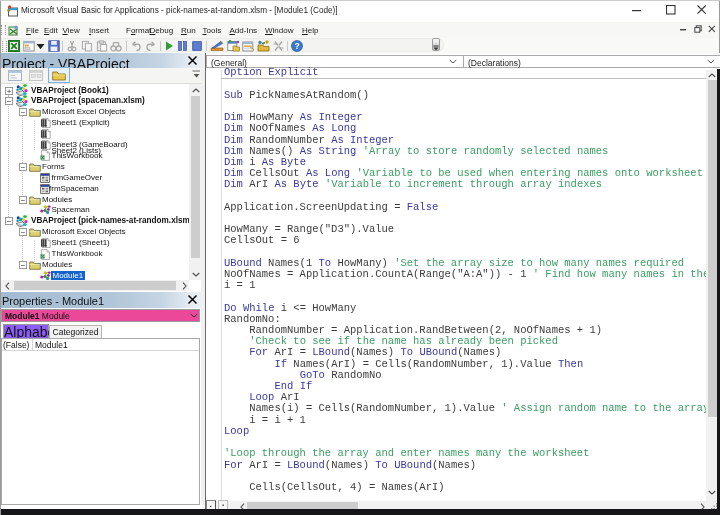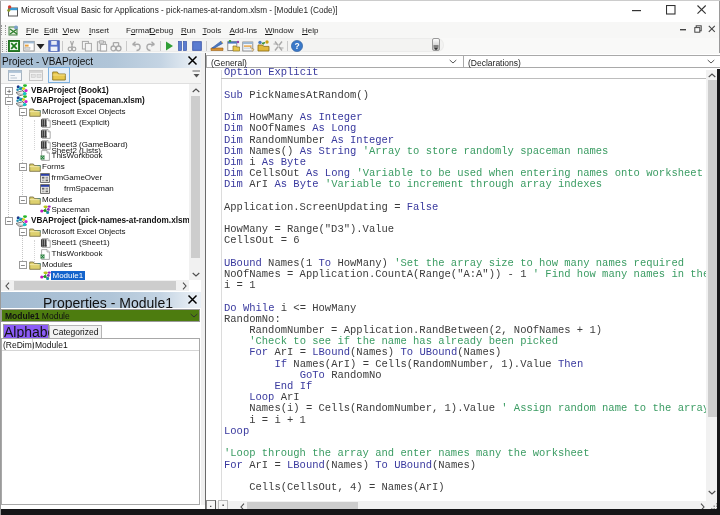--- a/index.html
+++ b/index.html
@@ -9,33 +9,33 @@
 #title-txt{left:21px;top:6px;font-size:8.2px;color:#242424;}
 #menubar{left:0;top:22px;width:720px;height:16px;background:#f7f7f6;}
 .menu-item{top:25.5px;font-size:8px;color:#1b1b1b;}
 .u{text-decoration:underline;text-underline-offset:1px;}
 #toolbar{left:0;top:38px;width:720px;height:16px;background:#f9f9f8;}
 #tb-raised{left:0;top:37.5px;width:444px;height:14.5px;background:#f3f3f2;border-radius:0 7px 7px 0;box-shadow:inset 0 0 0 1px #ececeb;}
 .sep{position:absolute;top:41px;width:1px;height:10px;background:#c9c9c9;}
 .grip{width:3px;border-left:1px dotted #9a9a9a;border-right:1px dotted #9a9a9a;}
 
 #proj-hdr{left:0;top:53px;width:201px;height:15px;background:linear-gradient(to right,#a3bbd1 0%,#b0c5d8 55%,#c4d4e3 80%,#e9eff5 97%);}
-#proj-hdr span{position:absolute;left:2px;top:2.5px;font-size:10px;color:#111;}
+#proj-hdr span{position:absolute;left:2px;top:2.5px;font-size:14px;color:#111;}
 #prop-hdr{left:0;top:292px;width:201px;height:16px;background:linear-gradient(to right,#a3bbd1 0%,#b0c5d8 55%,#c4d4e3 80%,#e9eff5 97%);}
-#prop-hdr span{position:absolute;left:2px;top:3px;font-size:14px;color:#111;margin-left:41px;}
+#prop-hdr span{position:absolute;left:2px;top:3px;font-size:11px;color:#111;}
 #proj-tb{left:0;top:68px;width:201px;height:16px;background:#f5f5f4;border-bottom:1px solid #dfdfdf;box-sizing:border-box;}
 #tree{left:0;top:84px;width:189px;height:196px;background:#fff;overflow:hidden;}
 .trow{position:absolute;height:11px;font-size:8px;color:#111;white-space:nowrap;}
 .trow b{font-weight:bold;font-size:8.2px;}
 .pm{position:absolute;width:8px;height:8px;border:1px solid #9a9a9a;background:#fff;font-size:8px;line-height:7px;text-align:center;color:#333;box-sizing:border-box;}
 
 .sb-track{background:#f1f1f1;}
 .sb-thumb{background:#cdcdcd;}
 
-#prop-combo{left:1px;top:309px;width:199px;height:13px;background:#4d7c0f;border:1px solid #9a9a9a;box-sizing:border-box;}
+#prop-combo{left:1px;top:309px;width:199px;height:13px;background:#ec4899;border:1px solid #9a9a9a;box-sizing:border-box;}
 #prop-combo span{position:absolute;left:3px;top:1px;font-size:8.5px;color:#111;}
 #tab-alpha{left:3px;top:324px;width:46px;height:14px;background:#8b5cf6;border:1px solid #9a9a9a;border-bottom:none;font-size:14px;color:#111;text-align:center;line-height:14px;box-sizing:border-box;}
 #tab-cat{left:49px;top:325px;width:53px;height:13px;background:#f2f2f2;border:1px solid #b5b5b5;border-bottom:none;font-size:8.5px;color:#111;text-align:center;line-height:13px;box-sizing:border-box;}
 #prop-grid{left:1px;top:338px;width:199px;height:167px;background:#fff;border:1px solid #a8a8a8;box-sizing:border-box;}
 
 #splitter{left:201px;top:53px;width:4px;height:452px;background:#f0f0f0;}
 .combo{position:absolute;top:55px;height:13px;background:#fff;border:1px solid #a9a9a9;box-sizing:border-box;}
 .combo span{position:absolute;left:4px;top:1.5px;font-size:8.5px;color:#1a1a1a;}
 #marginbar{left:206px;top:70px;width:15px;height:431px;background:#fff;border-right:1px solid #dcdcdc;}
 #sepline{left:221px;top:78px;width:485px;height:1px;background:#bdbdbd;}
@@ -318,21 +318,21 @@
       </svg></div>
 <div class="trow" style="left:51.5px;top:88.7px">frmGameOver</div>
 <div style="position:absolute;left:39.5px;top:99.6px;line-height:0"><svg width="10" height="10" viewBox="0 0 10 10">
         <rect x="0.6" y="0.6" width="8.8" height="8.8" fill="#e8e8e4" stroke="#555" stroke-width="0.8"></rect>
         <rect x="1" y="1" width="8" height="1.8" fill="#2a3fa8"></rect>
         <rect x="2" y="3.8" width="2.4" height="1.8" fill="#666"></rect>
         <rect x="5.6" y="3.8" width="2.4" height="1.8" fill="#999"></rect>
         <rect x="2" y="6.6" width="2.4" height="1.6" fill="#aaa"></rect>
         <rect x="5.6" y="6.6" width="2.4" height="1.6" fill="#666"></rect>
       </svg></div>
-<div class="trow" style="left:64px;top:99.6px">frmSpaceman</div>
+<div class="trow" style="left:49px;top:99.6px">frmSpaceman</div>
 <div class="pm" style="left:19px;top:111.5px">−</div>
 <div style="position:absolute;left:28.5px;top:110.5px;line-height:0"><svg width="12" height="10" viewBox="0 0 12 10">
         <path d="M0.7 2.5 L0.7 9.3 L11.3 9.3 L11.3 3.6 L5.4 3.6 L4.4 2 L0.7 2 Z" fill="#ddd06e" stroke="#6e653a" stroke-width="0.8"></path>
         <path d="M0.7 4.6 L11.3 4.6" stroke="#eee4a0" stroke-width="1.2"></path>
         <path d="M8.5 3.6 L11.3 3.6 L11.3 5.5" stroke="#4a8a8a" stroke-width="0.8" fill="none"></path>
       </svg></div>
 <div class="trow" style="left:42px;top:110.5px">Modules</div>
 <div style="position:absolute;left:39.5px;top:121.4px;line-height:0"><svg width="12" height="10" viewBox="0 0 12 10">
         <ellipse cx="5.6" cy="1.8" rx="2.2" ry="1.4" fill="#b8c818"></ellipse>
         <ellipse cx="9.2" cy="1.6" rx="1.5" ry="1.2" fill="#a020c0"></ellipse>
@@ -426,21 +426,21 @@
 <div class="abs" id="prop-combo">
     <span><b>Module1</b> Module</span>
   </div>
 <svg class="abs chev" style="left:190px;top:313px" width="8" height="5">
     <path d="M0.7 1 L4 4 L7.3 1" stroke="#333" stroke-width="1" fill="none"></path>
   </svg>
 <div class="abs" id="tab-alpha">Alphabetic</div>
 <div class="abs" id="tab-cat">Categorized</div>
 <div class="abs" id="prop-grid"></div>
 <div class="abs" style="left:2px;top:339.5px;width:197px;height:11px;font-size:8.5px;color:#111">
-  <span style="position:absolute;left:1px">(ReDim)</span>
+  <span style="position:absolute;left:1px">(False)</span>
     <span style="position:absolute;left:33px">Module1</span>
 </div>
 <div class="abs" style="left:32px;top:339px;width:1px;height:11px;background:#d5d5d5"></div>
 <div class="abs" style="left:2px;top:350px;width:197px;height:1px;background:#d5d5d5"></div>
 
 <div class="abs" id="splitter"></div>
 <div class="abs" style="left:205px;top:53px;width:1px;height:458px;background:#6a6a6a"></div>
 <div class="abs combo" style="left:206px;width:280px">
     <span>(General)</span>
   </div>
@@ -455,21 +455,21 @@
   </svg>
 <div class="abs" id="marginbar"></div>
 <div class="abs" id="sepline"></div>
 <pre class="abs" id="code"><span class="k">Option</span> <span class="k">Explicit</span>
 
 <span class="k">Sub</span> PickNamesAtRandom()
 
 <span class="k">Dim</span> HowMany <span class="k">As</span> <span class="k">Integer</span>
 <span class="k">Dim</span> NoOfNames <span class="k">As</span> <span class="k">Long</span>
 <span class="k">Dim</span> RandomNumber <span class="k">As</span> <span class="k">Integer</span>
-<span class="k">Dim</span> Names() <span class="k">As</span> <span class="k">String</span> <span class="c">'Array to store randomly spaceman names</span>
+<span class="k">Dim</span> Names() <span class="k">As</span> <span class="k">String</span> <span class="c">'Array to store randomly selected names</span>
 <span class="k">Dim</span> i <span class="k">As</span> <span class="k">Byte</span>
 <span class="k">Dim</span> CellsOut <span class="k">As</span> <span class="k">Long</span> <span class="c">'Variable to be used when entering names onto worksheet</span>
 <span class="k">Dim</span> ArI <span class="k">As</span> <span class="k">Byte</span> <span class="c">'Variable to increment through array indexes</span>
 
 Application.ScreenUpdating = <span class="k">False</span>
 
 HowMany = Range("D3").Value
 CellsOut = 6
 
 <span class="k">UBound</span> Names(1 <span class="k">To</span> HowMany) <span class="c">'Set the array size to how many names required</span>

